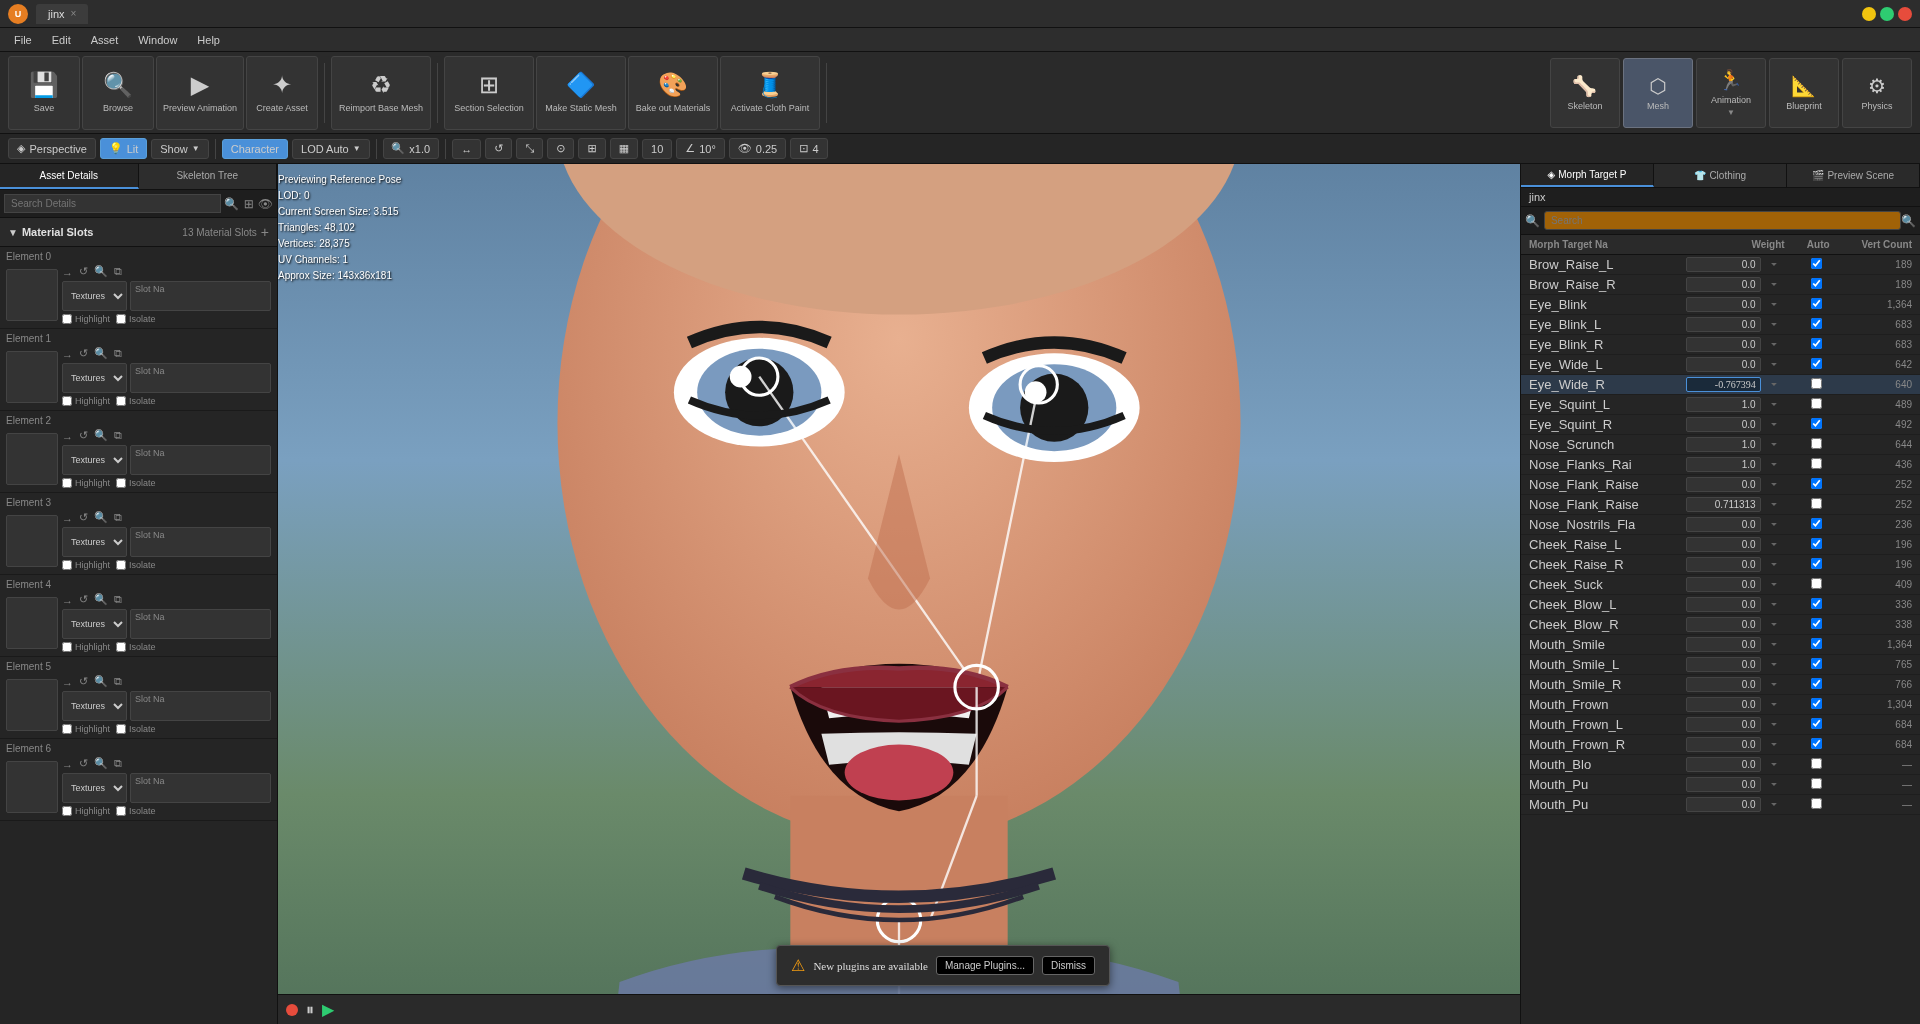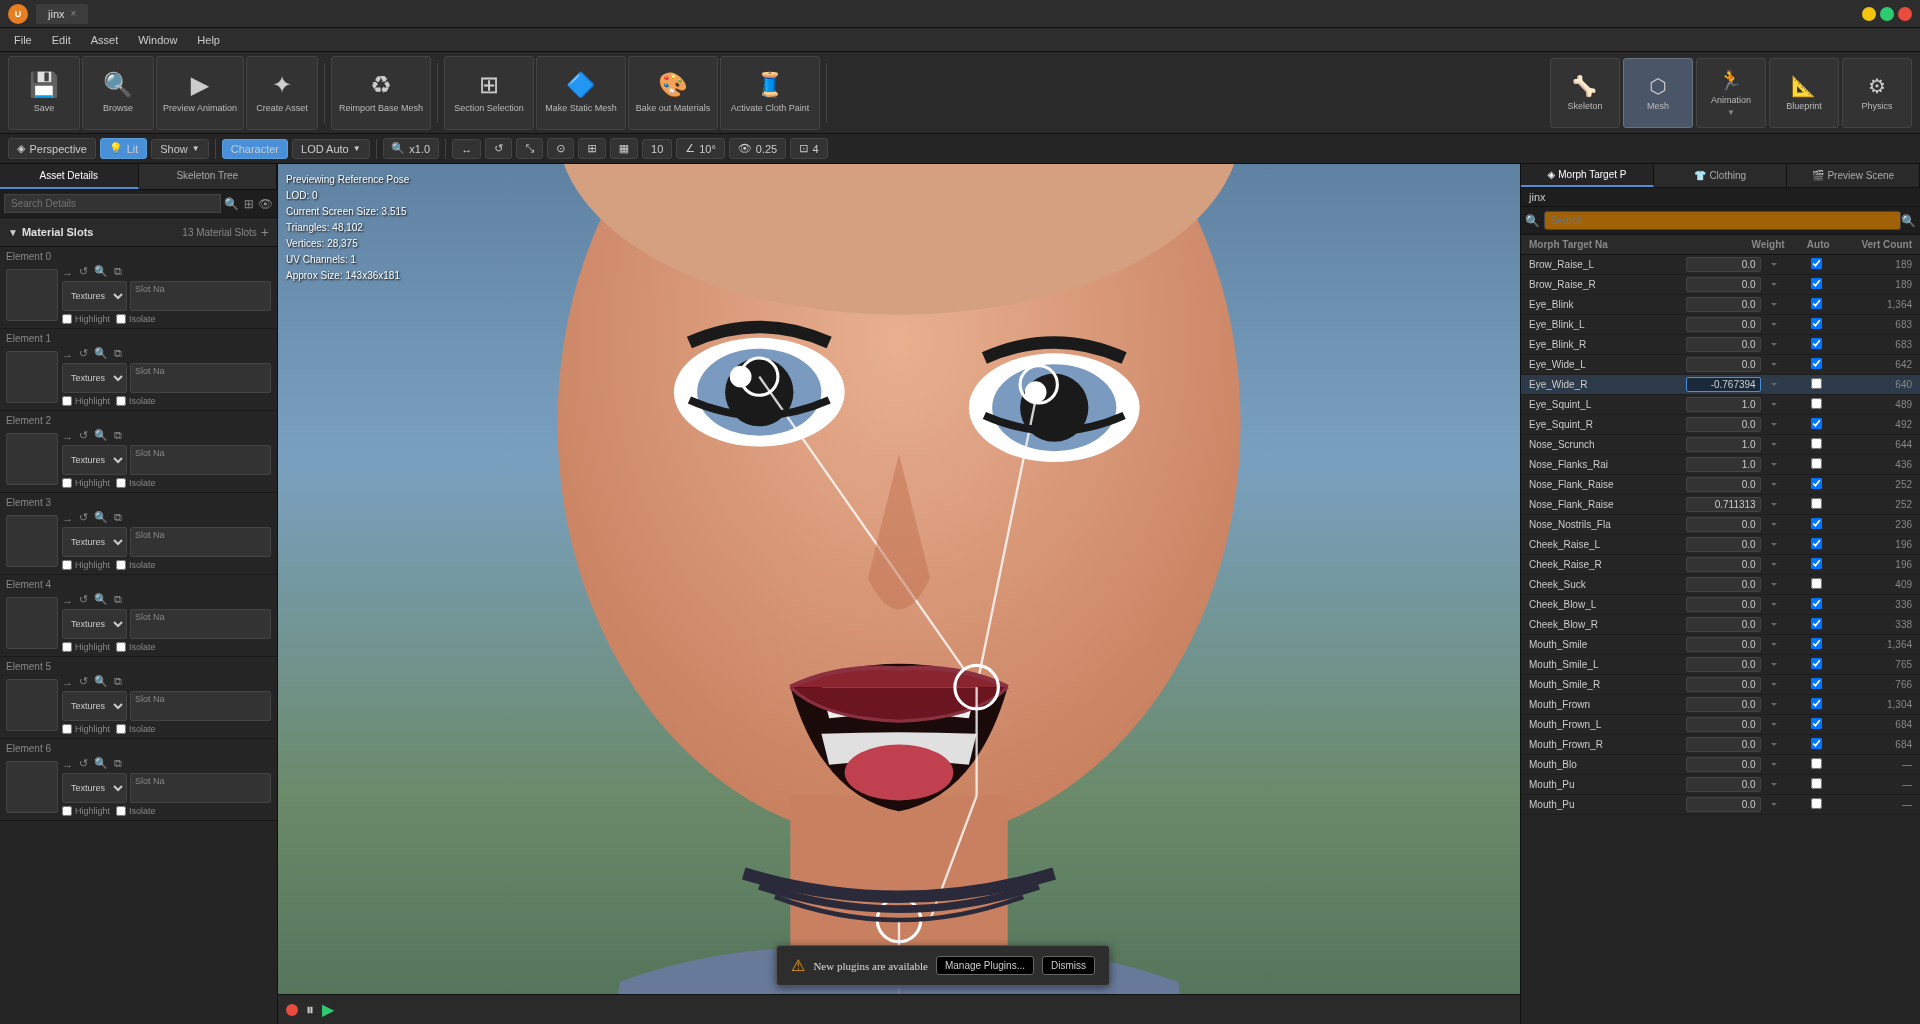--- a/index.html
+++ b/index.html
@@ -76,21 +76,21 @@
     .material-item .sm-icon { color: #888; font-size: 11px; cursor: pointer; }
     .material-item .type-dropdown { background: #333; border: 1px solid #444; color: #ccc; font-size: 9px; padding: 8px 4px; border-radius: 2px; cursor: pointer; }
     .material-item .slot-label { background: #333; border: 1px solid #444; color: #888; font-size: 9px; padding: 2px 4px; border-radius: 2px; flex: 1; }
     .material-item .checkboxes { display: flex; gap: 6px; }
     .material-item .cb-row { display: flex; align-items: center; gap: 3px; font-size: 9px; color: #888; }
     .material-item .cb-row input { width: 10px; height: 10px; }
 
     
     #viewport { flex: 1; background: #1a1a1a; position: relative; overflow: hidden; }
     .viewport-bg { width: 100%; height: 100%; background: linear-gradient(180deg, #5a7a9a 0%, #8aacca 30%, #6a8a7a 60%, #4a6a5a 100%); position: relative; }
-    .viewport-info { position: absolute; top: 8px; left: 8px; color: #fff; font-size: 10px; line-height: 1.6; text-shadow: 1px 1px 2px #000; }
+    .viewport-info { position: absolute; top: 8px; left: 0; color: #fff; font-size: 10px; line-height: 1.6; text-shadow: 1px 1px 2px #000; }
 
     
     #playback-bar { position: absolute; bottom: 0; left: 0; right: 0; height: 30px; background: #2a2a2a; border-top: 1px solid #111; display: flex; align-items: center; padding: 0 8px; gap: 8px; }
     .pb-stop { width: 12px; height: 12px; background: #e74c3c; border-radius: 50%; }
     .pb-pause-icon { color: #ccc; font-size: 16px; }
     .pb-play { color: #2ecc71; font-size: 16px; }
 
     
     #right-panel { width: 400px; background: #252525; border-left: 1px solid #111; display: flex; flex-direction: column; }
     #right-panel .panel-tabs-row { display: flex; border-bottom: 1px solid #111; background: #2a2a2a; }
@@ -103,24 +103,24 @@
 
     .morph-table-header { display: flex; padding: 4px 8px; background: #2a2a2a; border-bottom: 1px solid #111; font-size: 10px; color: #888; font-weight: bold; }
     .morph-col-name { flex: 1.8; }
     .morph-col-weight { flex: 1.2; text-align: right; padding-right: 8px; }
     .morph-col-auto { flex: 0.6; text-align: center; }
     .morph-col-count { flex: 0.8; text-align: right; }
 
     .morph-list { flex: 1; overflow-y: auto; }
     .morph-row { display: flex; align-items: center; padding: 2px 8px; border-bottom: 1px solid #1e1e1e; }
     .morph-row.highlighted { background: #2d3a4a; }
-    .morph-name { flex: 1.8; font-size: 10px; color: #ccc; overflow: hidden; text-overflow: ellipsis; white-space: nowrap; }
+    .morph-name { flex: 1.8; font-size: 13px; color: #ccc; overflow: hidden; text-overflow: ellipsis; white-space: nowrap; }
     .morph-weight { flex: 1.2; display: flex; align-items: center; gap: 10px; }
     .morph-weight input { width: 75px; background: #333; border: 1px solid #444; border-radius: 2px; padding: 1px 4px; color: #ccc; font-size: 10px; text-align: right; }
-    .morph-weight input.active-edit { background: #1a2a3a; border-color: #4a90d9; }
+    .morph-weight input.active-edit { background: #1a2a3a; border-color: #4a90d9; font-family: Liberation Serif, serif; }
     .morph-weight .spin-btn { color: #666; font-size: 8px; cursor: pointer; }
     .morph-auto { flex: 0.6; text-align: center; }
     .morph-auto input[type="checkbox"] { width: 11px; height: 11px; }
     .morph-count { flex: 0.8; text-align: right; font-size: 10px; color: #888; }
 
     
     #plugin-notification { position: absolute; bottom: 38px; right: 410px; background: #2d2d2d; border: 1px solid #555; border-radius: 4px; padding: 10px 14px; display: flex; align-items: center; gap: 8px; box-shadow: 0 2px 8px rgba(0,0,0,0.5); }
     #plugin-notification .warning-icon { color: #f39c12; font-size: 16px; }
     #plugin-notification .notif-text { font-size: 11px; color: #ddd; font-family: Liberation Serif, serif; }
     #plugin-notification .notif-btn { background: #000000; border: 1px solid #666; border-radius: 3px; padding: 3px 8px; font-size: 10px; color: #ccc; cursor: pointer; }

